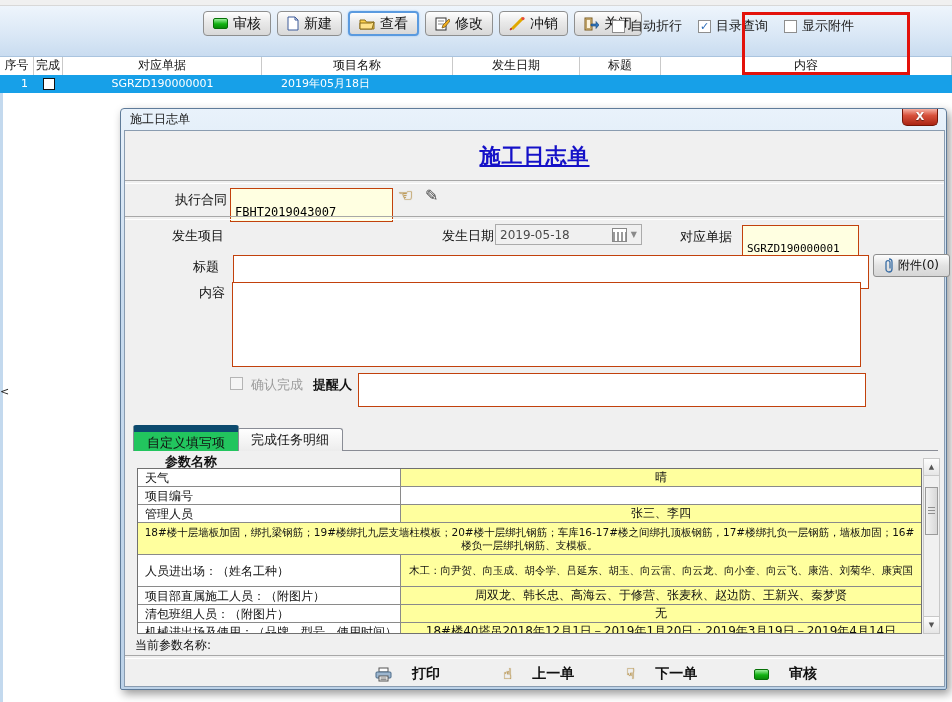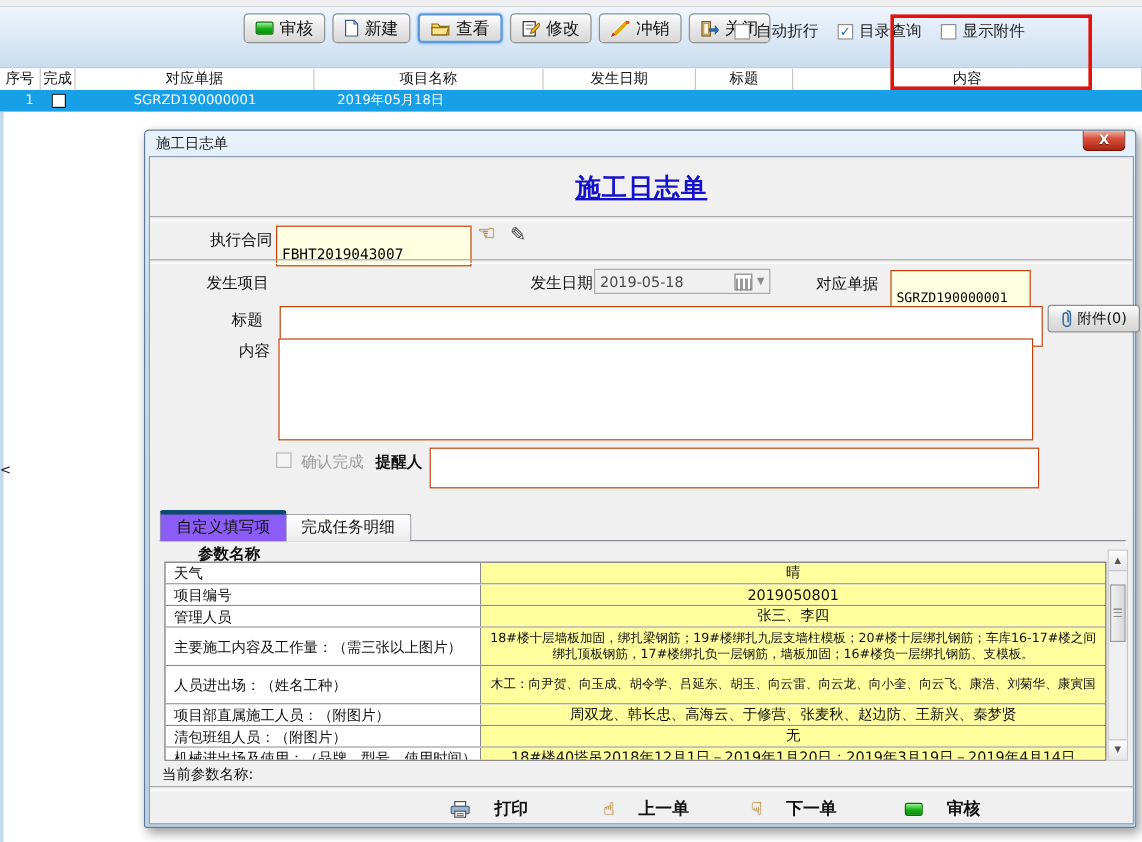--- a/index.html
+++ b/index.html
@@ -72,21 +72,21 @@
     display:flex;align-items:center;justify-content:center;gap:4px;font-size:12px;color:#111;cursor:default;}
   #content-label{left:74px;top:153px;}
   #content-area{left:107px;top:151px;width:629px;height:85px;white-space:normal;}
   #confirm-box{position:absolute;left:105px;top:246px;width:13px;height:13px;box-sizing:border-box;background:#f5f5f5;border:1px solid #b5b5b5;}
   #confirm-label{left:126px;top:245px;}
   #reminder-label{left:188px;top:245px;font-weight:bold;}
   #reminder-input{left:233px;top:242px;width:508px;height:20px;}
   
   .tab{position:absolute;box-sizing:border-box;border:1px solid #898c95;border-bottom:none;border-radius:3px 3px 0 0;
     font-size:13px;color:#111;padding:0 13px;background:linear-gradient(#ffffff,#ececec);cursor:default;}
-  #tab-custom{left:8px;top:294px;height:26px;line-height:21px;border-top:4px solid #0c4a6e;background:#8b5cf6;z-index:3;}
+  #tab-custom{left:8px;top:294px;height:26px;line-height:21px;border-top:7px solid #0c4a6e;background:#22c55e;z-index:3;}
   #tab-detail{left:112px;top:297px;height:23px;line-height:21px;z-index:1;}
   #tabline{position:absolute;left:8px;top:319px;width:805px;border-top:1px solid #898c95;}
   
   #ph-name{position:absolute;left:40px;top:322px;width:100px;font-size:13px;font-weight:bold;color:#111;}
   #ph-value{position:absolute;left:288px;top:322px;width:100px;font-size:13px;font-weight:bold;color:#111;margin-top:42px;}
   #param-viewport{position:absolute;left:12px;top:337px;width:785px;height:166px;box-sizing:border-box;
     border:1px solid #707070;background:#fff;overflow:hidden;}
   .prow{display:flex;box-sizing:border-box;border-bottom:1px solid #8a8a8a;overflow:hidden;}
   .pname{width:263px;box-sizing:border-box;border-right:1px solid #8a8a8a;background:#fff;
     font-size:12px;color:#111;padding:1px 2px 0 7px;display:flex;align-items:center;white-space:nowrap;overflow:hidden;}
@@ -260,28 +260,26 @@
 
     <div id="ph-name">参数名称</div>
     <div id="ph-value">参数值</div>
     <div id="param-viewport">
         <div class="prow" style="height: 18px;">
           <div class="pname">天气</div>
           <div class="pval">晴</div>
         </div>
         <div class="prow" style="height: 18px;">
           <div class="pname">项目编号</div>
-          <div class="pval">2019050801</div>
         </div>
         <div class="prow" style="height: 18px;">
           <div class="pname">管理人员</div>
           <div class="pval">张三、李四</div>
         </div>
         <div class="prow psmall" style="height: 32px;">
-          <div class="pname">主要施工内容及工作量：（需三张以上图片）</div>
           <div class="pval">18#楼十层墙板加固，绑扎梁钢筋；19#楼绑扎九层支墙柱模板；20#楼十层绑扎钢筋；车库16-17#楼之间绑扎顶板钢筋，17#楼绑扎负一层钢筋，墙板加固；16#楼负一层绑扎钢筋、支模板。</div>
         </div>
         <div class="prow psmall" style="height: 32px;">
           <div class="pname">人员进出场：（姓名工种）</div>
           <div class="pval">木工：向尹贺、向玉成、胡令学、吕延东、胡玉、向云雷、向云龙、向小奎、向云飞、康浩、刘菊华、康寅国</div>
         </div>
         <div class="prow" style="height: 18px;">
           <div class="pname">项目部直属施工人员：（附图片）</div>
           <div class="pval">周双龙、韩长忠、高海云、于修营、张麦秋、赵边防、王新兴、秦梦贤</div>
         </div>

